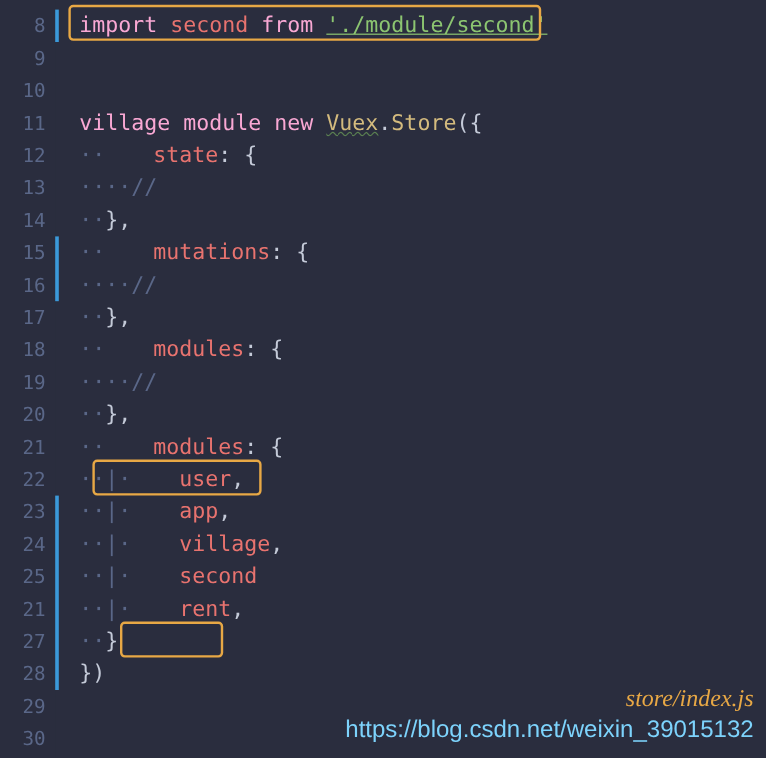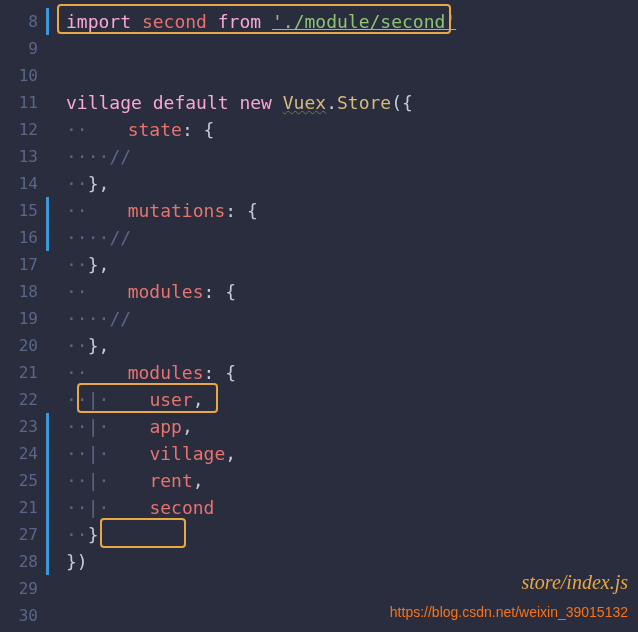--- a/index.html
+++ b/index.html
@@ -97,22 +97,22 @@
       color: #e8a845;
       font-size: 20px;
       font-style: italic;
       font-family: Georgia, serif;
       margin-top: 25px;
     }
     .watermark {
       position: absolute;
       right: 10px;
       bottom: 12px;
-      color: #f97316;
-      font-size: 14px;
+      color: #7dd3fc;
+      font-size: 20px;
       font-family: Arial, sans-serif;
     }
   </style>
 </head>
 <body>
 
 <div class="editor">
   <div class="gutter">
     <div class="line-num">8</div>
     <div class="line-num">9</div>
@@ -140,36 +140,36 @@
   </div>
 
   <div class="blue-bar bar1"></div>
   <div class="blue-bar bar2"></div>
   <div class="blue-bar bar3"></div>
 
   <div class="code-area">
     <div class="line"><span class="kw">import</span> <span class="var">second</span> <span class="kw">from</span> <span class="str">'./module/second'</span></div>
     <div class="line"></div>
     <div class="line"></div>
-    <div class="line"><span class="kw">village</span> <span class="kw">default</span> <span class="kw">new</span> <span class="ident wavy">Vuex</span><span class="white">.</span><span class="ident">Store</span><span class="white">(</span><span class="white">{</span></div>
+    <div class="line"><span class="kw">village</span> <span class="kw">module</span> <span class="kw">new</span> <span class="ident wavy">Vuex</span><span class="white">.</span><span class="ident">Store</span><span class="white">(</span><span class="white">{</span></div>
     <div class="line"><span class="dot">··</span><span class="prop">state</span><span class="white">:</span> <span class="white">{</span></div>
     <div class="line"><span class="dot">··</span><span class="dot">··</span><span class="comment">//</span></div>
     <div class="line"><span class="dot">··</span><span class="white">}</span><span class="white">,</span></div>
     <div class="line"><span class="dot">··</span><span class="prop">mutations</span><span class="white">:</span> <span class="white">{</span></div>
     <div class="line"><span class="dot">··</span><span class="dot">··</span><span class="comment">//</span></div>
     <div class="line"><span class="dot">··</span><span class="white">}</span><span class="white">,</span></div>
     <div class="line"><span class="dot">··</span><span class="prop">modules</span><span class="white">:</span> <span class="white">{</span></div>
     <div class="line"><span class="dot">··</span><span class="dot">··</span><span class="comment">//</span></div>
     <div class="line"><span class="dot">··</span><span class="white">}</span><span class="white">,</span></div>
     <div class="line"><span class="dot">··</span><span class="prop">modules</span><span class="white">:</span> <span class="white">{</span></div>
     <div class="line"><span class="dot">··</span><span class="dot">|·</span><span class="prop">user</span><span class="white">,</span></div>
     <div class="line"><span class="dot">··</span><span class="dot">|·</span><span class="prop">app</span><span class="white">,</span></div>
     <div class="line"><span class="dot">··</span><span class="dot">|·</span><span class="prop">village</span><span class="white">,</span></div>
+    <div class="line"><span class="dot">··</span><span class="dot">|·</span><span class="prop">second</span></div>
     <div class="line"><span class="dot">··</span><span class="dot">|·</span><span class="prop">rent</span><span class="white">,</span></div>
-    <div class="line"><span class="dot">··</span><span class="dot">|·</span><span class="prop">second</span></div>
     <div class="line"><span class="dot">··</span><span class="white">}</span></div>
     <div class="line"><span class="white">}</span><span class="white">)</span></div>
     <div class="line"></div>
   </div>
 </div>
 
 <div class="highlight-box1"></div>
 <div class="highlight-box2"></div>
 <div class="highlight-box3"></div>
 

